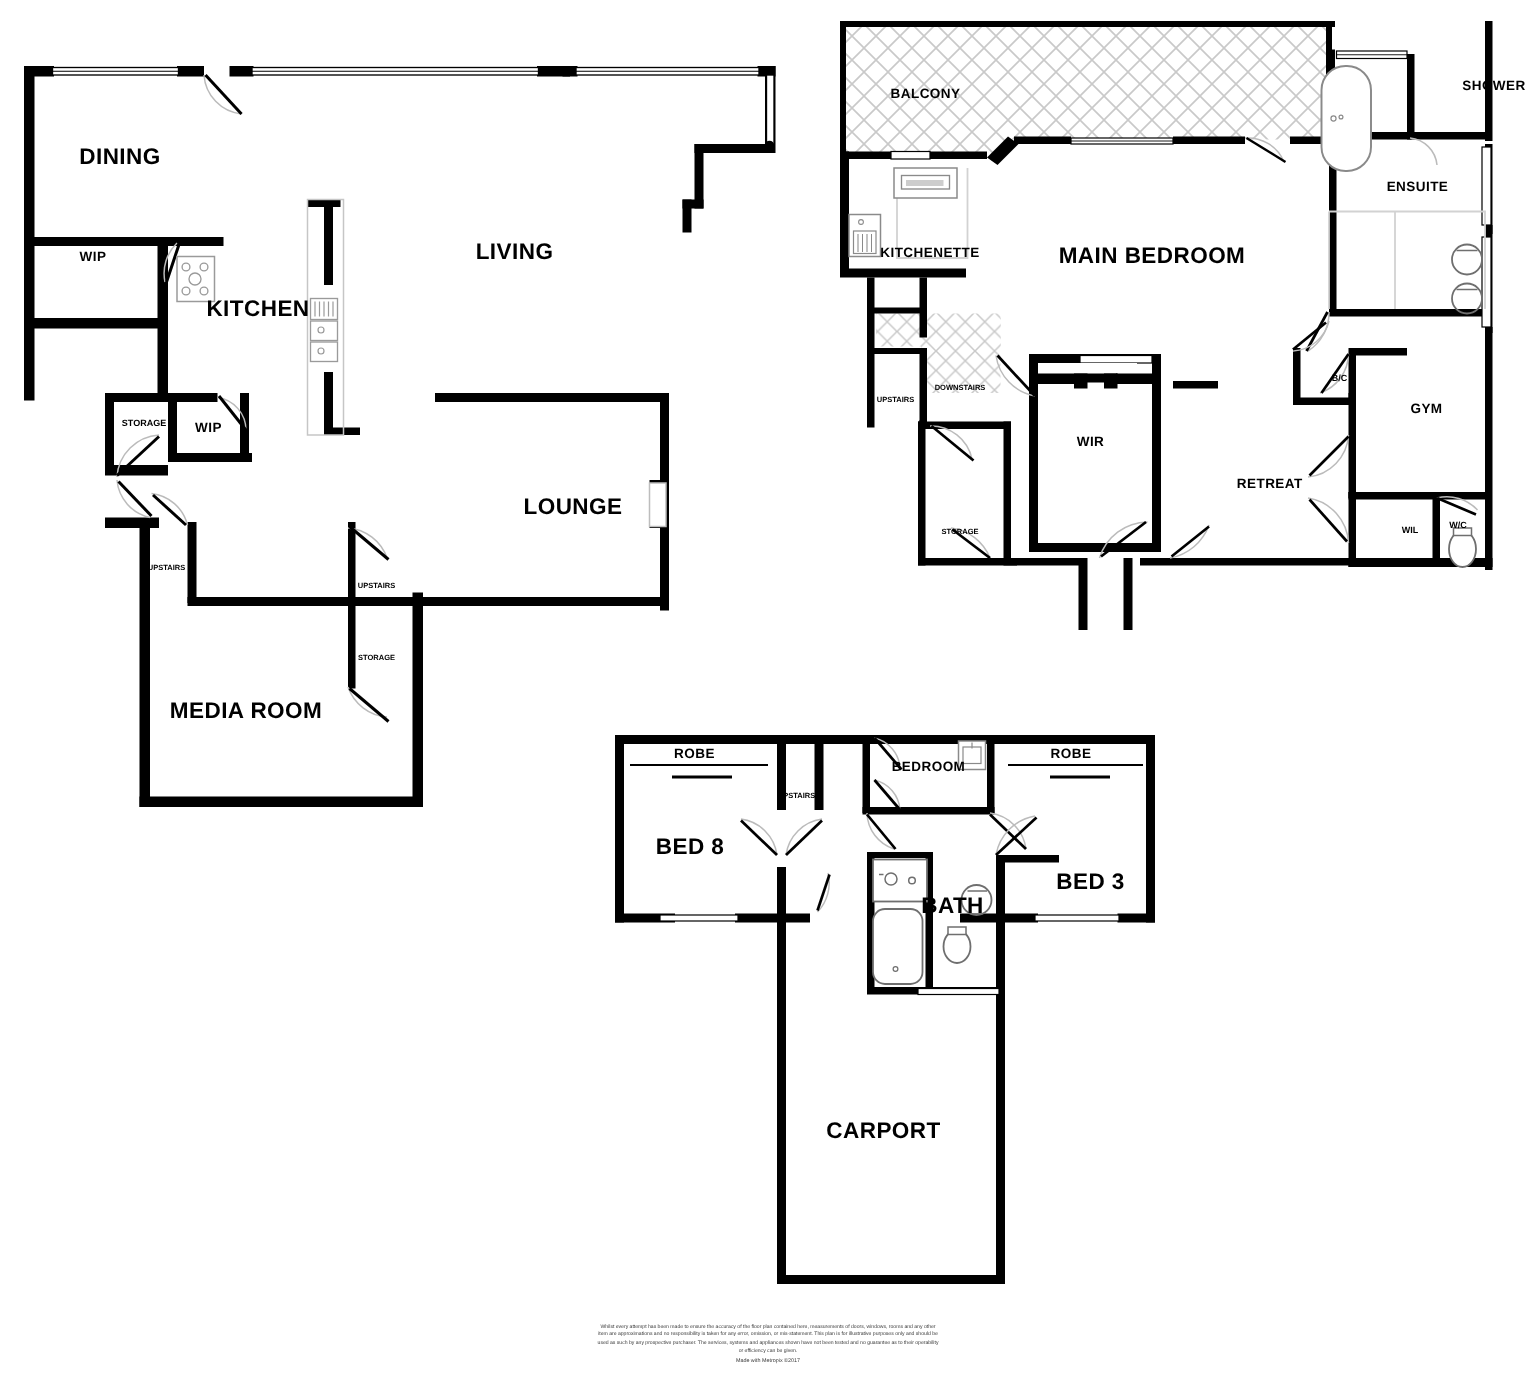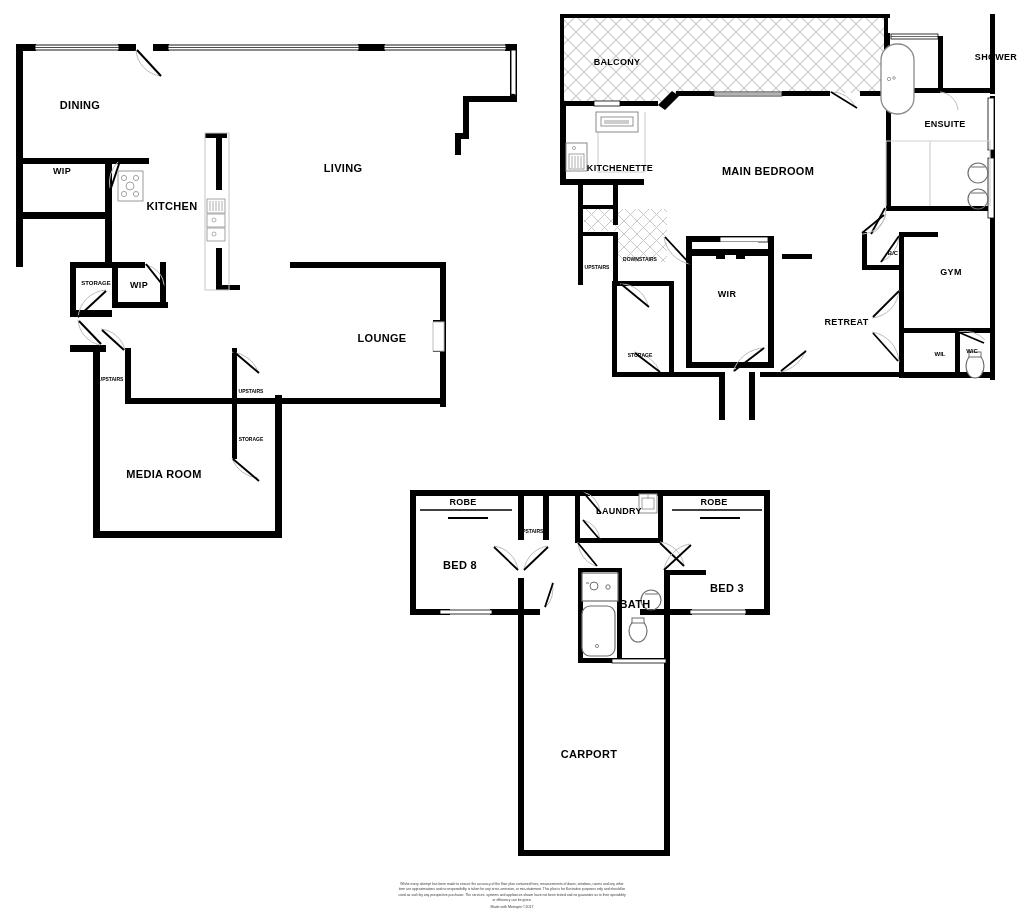--- a/index.html
+++ b/index.html
@@ -13,21 +13,21 @@
   #plan{position:absolute;left:0;top:0;width:1024px;height:924px;}
   .lbl{
     position:absolute;
     font-family:"Liberation Sans", sans-serif;
     font-weight:bold;
     color:#000;
     white-space:nowrap;
     transform:translate(-50%,-50%);
     letter-spacing:0.3px;
   }
-  .lbl.big{font-size:11px;}
+  .lbl.big{font-size:15px;}
   .lbl.mid{font-size:9px;}
   .lbl.sm{font-size:6px;letter-spacing:0px;}
   .lbl.xs{font-size:5px;letter-spacing:0px;}
   #footer{
     position:absolute;
     left:0;
     width:1024px;
     text-align:center;
     font-family:"Liberation Sans", sans-serif;
     color:#3a3a3a;
@@ -444,21 +444,21 @@
 <div class="lbl xs" style="left:640px;top:259px;">DOWNSTAIRS</div>
 <div class="lbl mid" style="left:727px;top:294px;">WIR</div>
 <div class="lbl xs" style="left:640px;top:355px;">STORAGE</div>
 <div class="lbl mid" style="left:840px;top:322px;padding-left:13px;">RETREAT</div>
 <div class="lbl sm" style="left:893px;top:253px;">B/C</div>
 <div class="lbl mid" style="left:951px;top:272px;">GYM</div>
 <div class="lbl sm" style="left:940px;top:354px;">WIL</div>
 <div class="lbl sm" style="left:972px;top:351px;">W/C</div>
 
 <div class="lbl mid" style="left:463px;top:502px;">ROBE</div>
-<div class="lbl mid" style="left:619px;top:511px;">LAUNDRY</div>
+<div class="lbl mid" style="left:619px;top:511px;">BEDROOM</div>
 <div class="lbl mid" style="left:714px;top:502px;">ROBE</div>
 <div class="lbl xs" style="left:531px;top:531px;">UPSTAIRS</div>
 <div class="lbl big" style="left:460px;top:565px;">BED 8</div>
 <div class="lbl big" style="left:635px;top:604px;">BATH</div>
 <div class="lbl big" style="left:727px;top:588px;">BED 3</div>
 <div class="lbl big" style="left:589px;top:754px;">CARPORT</div>
 
 <div id="footer" style="top:882px;">
   <span class="dis">Whilst every attempt has been made to ensure the accuracy of the floor plan contained here, measurements of doors, windows, rooms and any other item are approximations and no responsibility is taken for any error, omission, or mis-statement. This plan is for illustrative purposes only and should be used as such by any prospective purchaser. The services, systems and appliances shown have not been tested and no guarantee as to their operability or efficiency can be given.</span>
   <span class="made">Made with Metropix ©2017</span>

